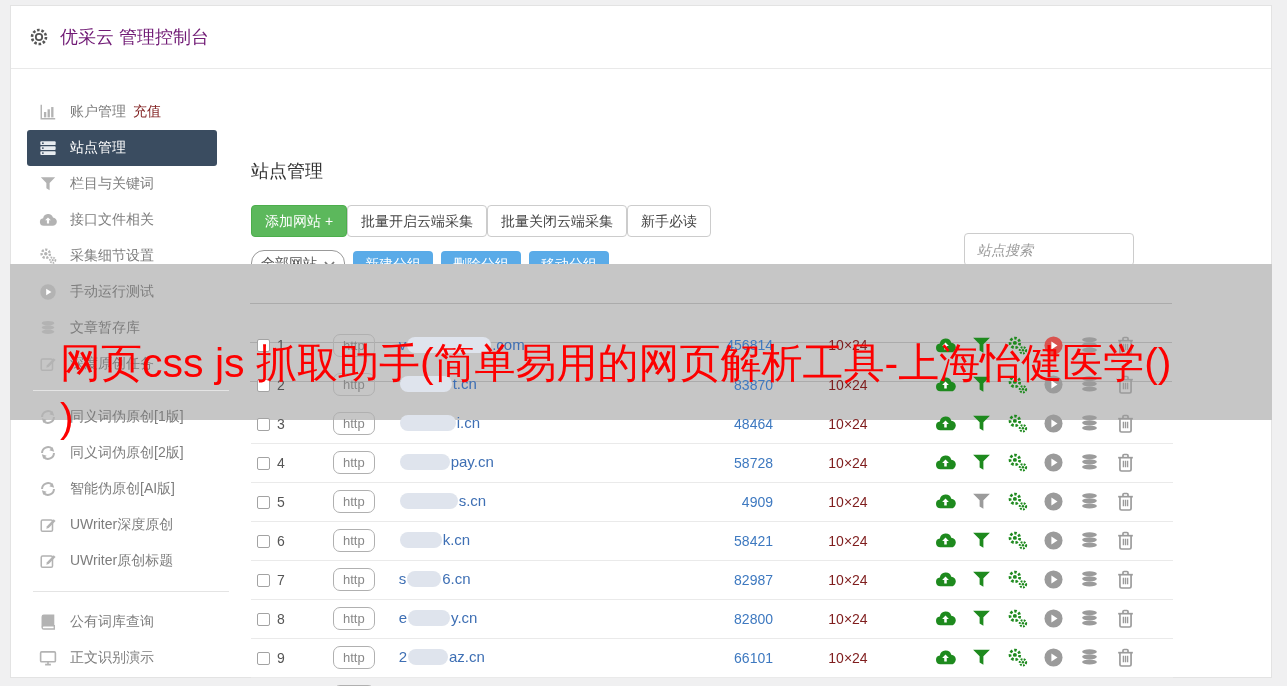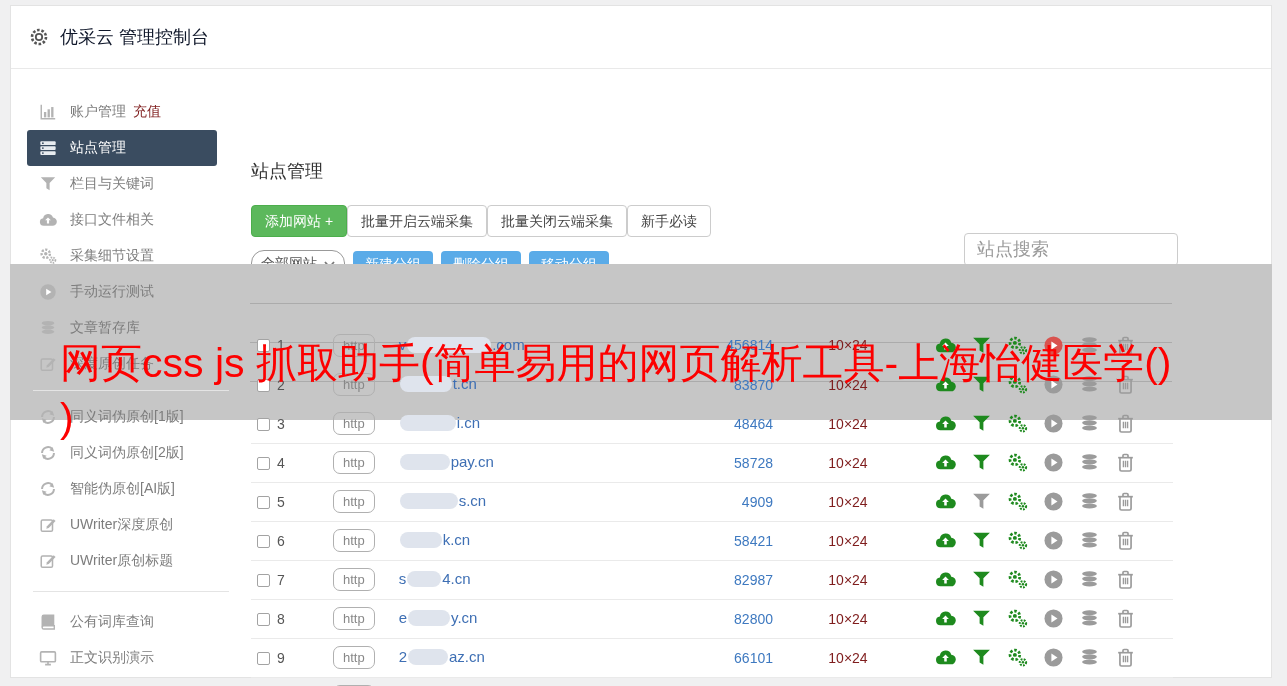--- a/index.html
+++ b/index.html
@@ -3,21 +3,21 @@
 <meta charset="utf-8">
 <style>
   * { margin:0; padding:0; box-sizing:border-box; }
   html,body { width:1287px; height:686px; overflow:hidden; }
   body { background:#f0f0f1; font-family:"Liberation Sans","DejaVu Sans",sans-serif; }
   .card { position:absolute; left:10px; top:5px; width:1262px; height:673px; background:#fff; border:1px solid #e3e3e3; }
 
   
   .app-header { height:63px; border-bottom:1px solid #e9e9e9; display:flex; align-items:center; padding-left:18px; gap:11px; }
   .gear-wrap { width:20px; height:20px; color:#555; }
-  .app-title { font-size:18px; color:#0f172a; }
+  .app-title { font-size:18px; color:#701a75; }
 
   
   .sidebar { position:absolute; left:0; top:64px; width:240px; padding-top:24px; }
   .side-item { height:36px; display:flex; align-items:center; margin:0 34px 0 16px; padding-left:12px; border-radius:3px; color:#7d7d7d; font-size:14px; cursor:pointer; }
   .side-item > * { position:relative; z-index:2; }
   .si-icon { width:18px; height:18px; color:#b3b3b3; margin-right:13px; flex:none; }
   .si-icon svg { width:100%; height:100%; display:block; }
   .si-label { white-space:nowrap; }
   .si-badge { color:#7f1d1d; margin-left:7px; font-size:14px; }
   .side-item.selected { background:#3a4c60; color:#fff; }
@@ -30,21 +30,21 @@
   .page-title { font-size:18px; color:#333; font-weight:400; margin:27px 0 0 0; line-height:24px; }
   .toolbar1 { margin-top:22px; display:flex; gap:0; }
   .btn { height:32px; line-height:30px; padding:0 13px; font-size:14px; border-radius:4px; cursor:pointer; white-space:nowrap; }
   .btn-green { background:#5cb85c; border:1px solid #4cae4c; color:#fff; }
   .btn-plain { background:#fff; border:1px solid #ccc; color:#444; }
   .toolbar2 { margin-top:13px; display:flex; gap:8px; align-items:center; }
   .select-box { height:28px; width:94px; border:1px solid #999; border-radius:13px; display:flex; align-items:center; justify-content:center; gap:7px; color:#555; font-size:14px; background:#fff; cursor:pointer; }
   .chev { width:11px; height:7px; color:#777; }
   .chev svg { display:block; width:100%; height:100%; }
   .btn-blue { height:27px; line-height:27px; padding:0 12px; font-size:14px; background:#5aabe8; color:#fff; border:none; border-radius:4px; cursor:pointer; }
-  .search-input { position:absolute; left:713px; top:74px; width:214px; height:33px; border:1px solid #ccc; border-radius:4px; padding:0 12px; font-size:18px; color:#333; outline:none; font-family:inherit; }
+  .search-input { position:absolute; left:713px; top:74px; width:170px; height:33px; border:1px solid #ccc; border-radius:4px; padding:0 12px; font-size:14px; color:#333; outline:none; font-family:inherit;font-style:italic; }
   .search-input::placeholder { color:#9a9a9a; }
 
   
   table { margin-top:11px; width:922px; border-collapse:collapse; table-layout:fixed; }
   thead th { background:#efefef; height:37px; font-weight:400; font-size:14px; color:#555; }
   th.h0 { text-align:left; padding-left:9px; }
   tbody td { height:39px; border-bottom:1px solid #eaeaea; vertical-align:middle; font-size:14px; }
   tbody td > * { position:relative; z-index:2; }
   td.c0 { padding-left:6px; white-space:nowrap; }
   .cb { display:inline-block; width:13px; height:13px; border:1px solid #a3a3a3; border-radius:2px; background:#fff; vertical-align:-2px; margin-right:7px; cursor:pointer; }
@@ -587,21 +587,21 @@
                     <path d="M3 5.4h14" stroke="currentColor" stroke-width="1.6"></path>
                     <path d="M7.6 5V3.4a1 1 0 0 1 1-1h2.8a1 1 0 0 1 1 1V5" fill="none" stroke="currentColor" stroke-width="1.6"></path>
                     <path d="M8 8.4v6.2M10 8.4v6.2M12 8.4v6.2" stroke="currentColor" stroke-width="1.3"></path>
                   </svg>
                 </span>
               </span>
             </td>
           </tr>
           <tr>
             <td class="c0"><span class="cb"></span><span class="seq">7</span></td>
-            <td class="c1"><span class="proto">http</span><span class="dom"><span>s</span><span class="blob" style="width:34px"></span><span>4.cn</span></span></td>
+            <td class="c1"><span class="proto">http</span><span class="dom"><span>s</span><span class="blob" style="width:34px"></span><span>6.cn</span></span></td>
             <td class="c2"><a class="art">82987</a></td>
             <td class="c3"><span class="dem">10×24</span></td>
             <td class="c4">
               <span class="ops">
                 <span class="op ic-green">
                   <svg viewBox="0 0 20 20">
                     <path d="M5.2 16.5a4.2 4.2 0 0 1-.6-8.36A5.6 5.6 0 0 1 15.5 7.3a3.7 3.7 0 0 1-.6 9.2z" fill="currentColor"></path>
                     <path d="M10 7.2l3.2 3.2h-2v3.4H8.8v-3.4h-2z" fill="#fff"></path>
                   </svg>
                 </span>

